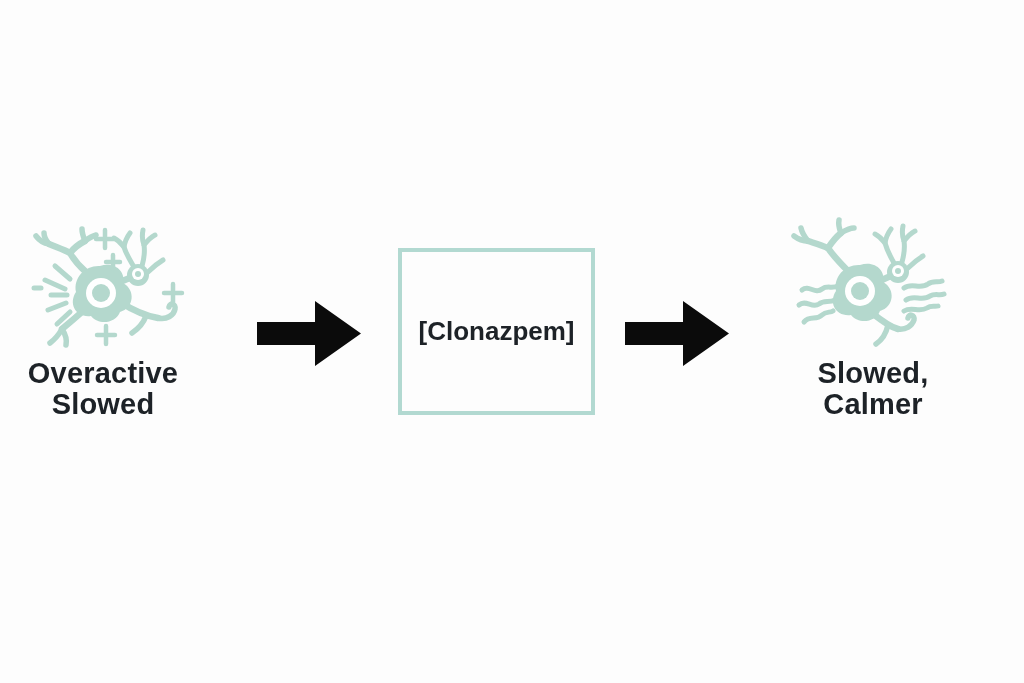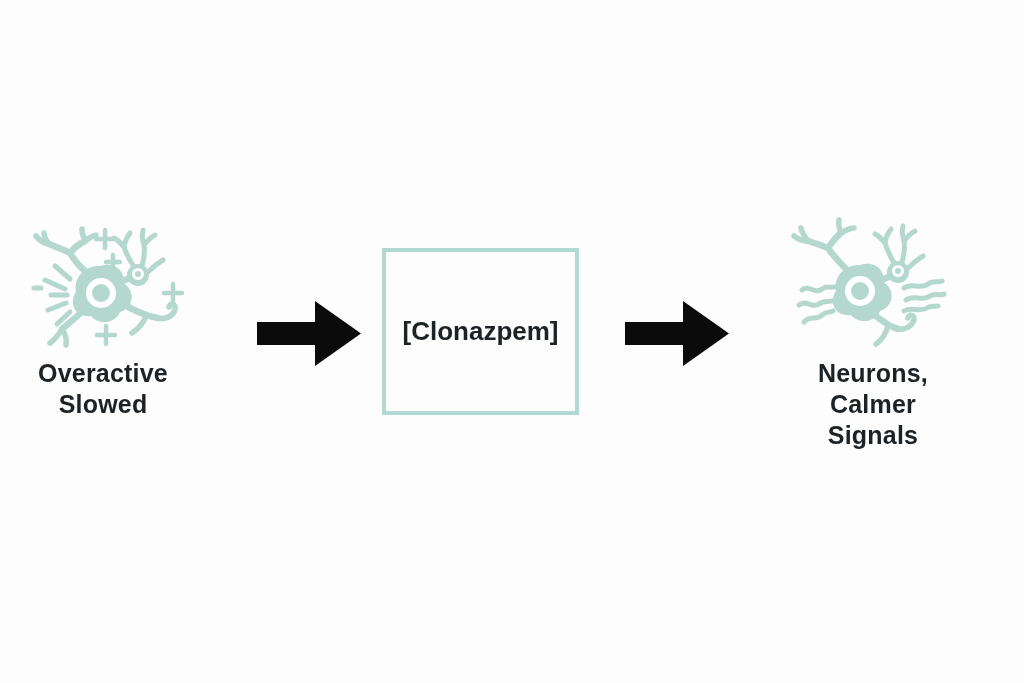--- a/index.html
+++ b/index.html
@@ -26,31 +26,31 @@
     top: 300px;
     color: var(--arrow-black, #0b0b0b);
   }
   .arrow-1 { left: 257px; }
   .arrow-2 { left: 625px; }
   .flow-label {
     position: absolute;
     top: 358px;
     text-align: center;
     font-weight: 700;
-    font-size: 25px;
+    font-size: 29px;
     line-height: 31px;
     letter-spacing: 0.2px;
     color: var(--label-text, #1d2227);
   }
   .label-left { left: 5px; width: 196px; }
   .label-right { left: 773px; width: 200px; }
   .label-line { display: block; }
   .center-box {
     position: absolute;
-    left: 382px;
+    left: 398px;
     top: 248px;
     width: 189px;
     height: 159px;
     border: 4px solid var(--box-border-teal, #b2d9d1);
     background: var(--page-bg, #fdfdfd);
     display: flex;
     align-items: center;
     justify-content: center;
   }
   .center-box-label {
@@ -165,17 +165,16 @@
     <path fill="currentColor" d="M72,50 C87,45 98,56 95,67 C108,74 106,92 92,96 C88,107 71,110 63,100 C48,102 40,88 48,76 C45,61 58,49 72,50 Z"></path>
     <circle cx="72" cy="76" r="15" fill="#ffffff"></circle>
     <circle cx="72" cy="76" r="9" fill="currentColor"></circle>
 
     <circle cx="110" cy="57" r="11" fill="currentColor"></circle>
     <circle cx="110" cy="56" r="6" fill="#ffffff"></circle>
     <circle cx="110" cy="56" r="3" fill="currentColor"></circle>
   </svg>
 
   <div class="flow-label label-right">
-    <span class="label-line">Neurons, Calmer</span>
-    <span class="label-line">Signals</span>
+    <span class="label-line">Slowed, Calmer</span>
   </div>
 
 </div>
 
 </body></html>

